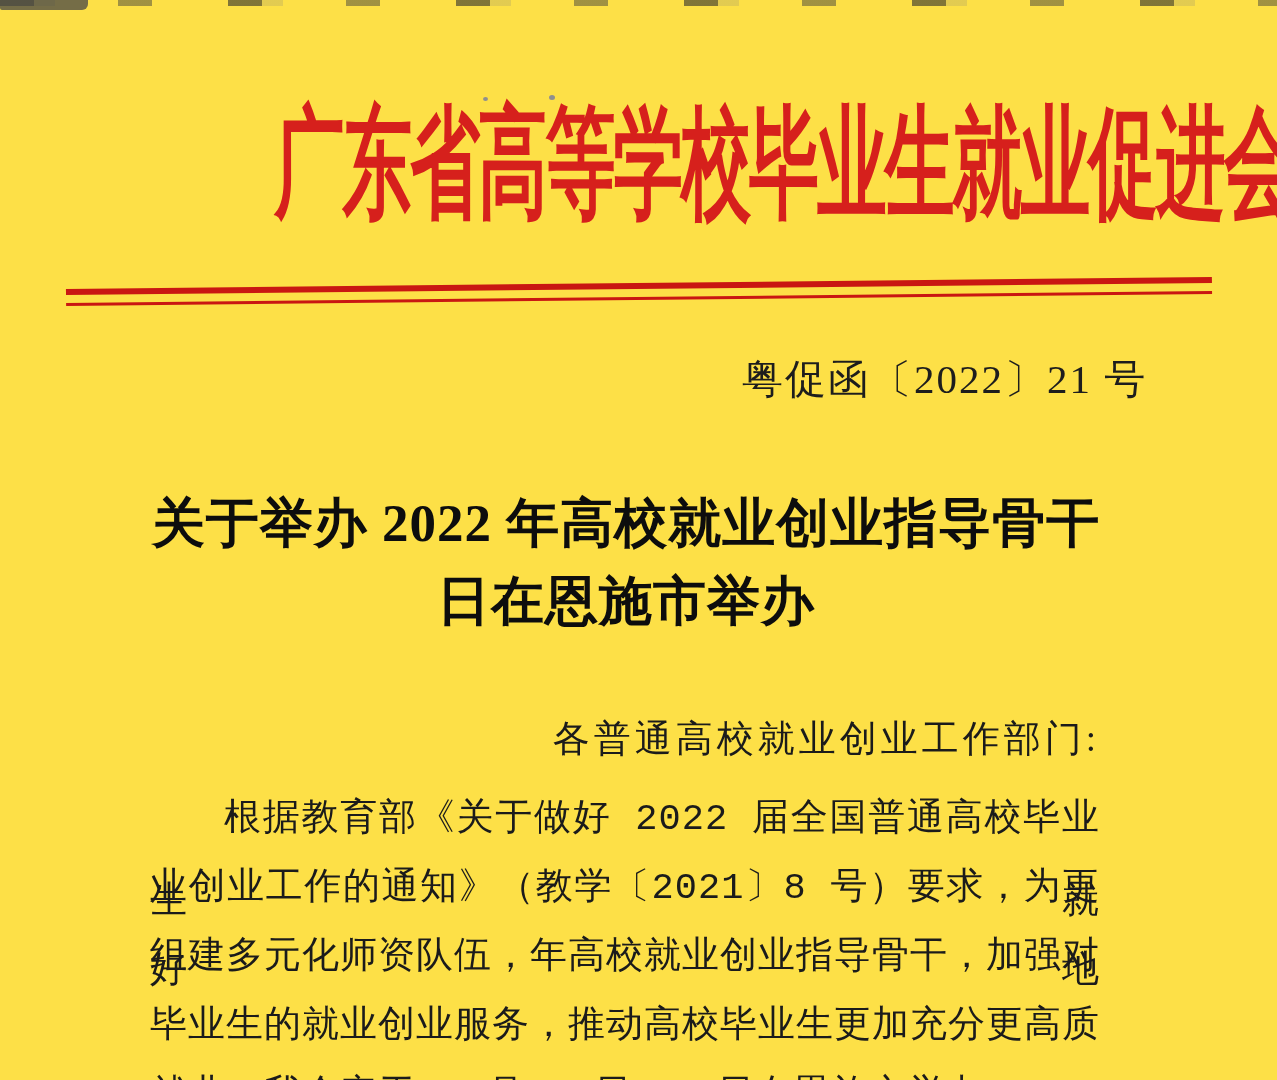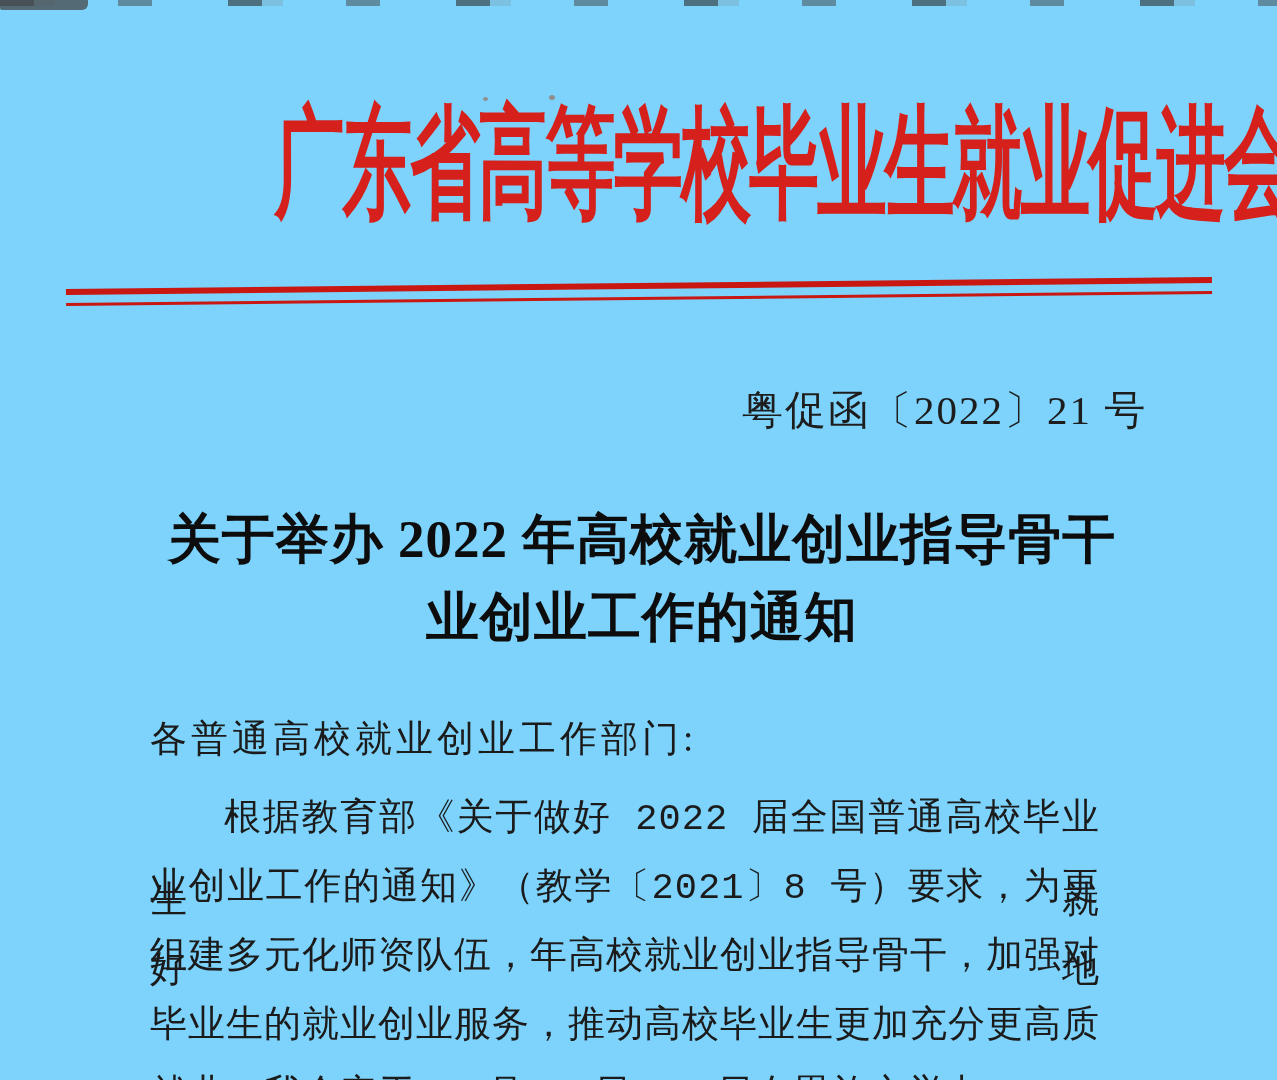--- a/index.html
+++ b/index.html
@@ -4,21 +4,21 @@
 <style>
   html, body {
     margin: 0;
     padding: 0;
     background: #ffffff;
   }
   .page {
     position: relative;
     width: 1277px;
     height: 1080px;
-    background: #7dd3fc;
+    background: #fde047;
     overflow: hidden;
     font-family: "Liberation Serif", "DejaVu Serif", serif;
     color: #1c1c1c;
   }
 
   
   .scan-edge {
     position: absolute;
     top: 0; left: 0;
     width: 100%; height: 6px;
@@ -76,30 +76,29 @@
 
   
   .doc-number {
     position: absolute;
     top: 352px;
     left: 742px;
     font-size: 41px;
     letter-spacing: 2px;
     white-space: nowrap;
     color: #1d1d1d;
-    margin-top: 31px;
   }
 
   
   .title {
     position: absolute;
     top: 484px;
     left: 0;
     width: 1252px;
-    margin: 16px;
+    margin: 0;
     text-align: center;
     font-size: 53px;
     font-weight: bold;
     letter-spacing: 1px;
     color: #0d0d0d;
   }
   .title-line { display: block; line-height: 78px; white-space: nowrap; }
 
   
   .body-text {
@@ -107,21 +106,21 @@
     left: 150px;
     top: 700px;
     width: 950px;
     font-size: 37px;
     color: #1b1b1b;
   }
   .salutation {
     height: 78px;
     line-height: 78px;
     letter-spacing: 4px;
-    text-align: left;
+    text-align: right;
     white-space: nowrap;
   }
   .bline {
     height: 69px;
     line-height: 83px;
     text-align: justify;
     text-align-last: justify;
     letter-spacing: 1px;
     font-family: Liberation Mono, monospace;
   }
@@ -141,21 +140,21 @@
 
   <div class="rules">
     <div class="rule-thick" style="background: rgb(201, 23, 18);"></div>
     <div class="rule-thin" style="background: rgb(201, 23, 18);"></div>
   </div>
 
   <div class="doc-number">粤促函〔2022〕21 号</div>
 
   <h1 class="title">
     <span class="title-line">关于举办 2022 年高校就业创业指导骨干</span>
-    <span class="title-line">业创业工作的通知</span>
+    <span class="title-line">日在恩施市举办</span>
   </h1>
 
   <div class="body-text">
     <div class="salutation">各普通高校就业创业工作部门:</div>
     <div class="bline indent">根据教育部《关于做好 2022 届全国普通高校毕业生就</div>
     <div class="bline">业创业工作的通知》（教学〔2021〕8 号）要求，为更好地</div>
     <div class="bline">组建多元化师资队伍，年高校就业创业指导骨干，加强对</div>
     <div class="bline">毕业生的就业创业服务，推动高校毕业生更加充分更高质量</div>
     <div class="bline">就业，我会定于 8 月 3 日～7 日在恩施市举办 2022 年高校就</div>
   </div>

